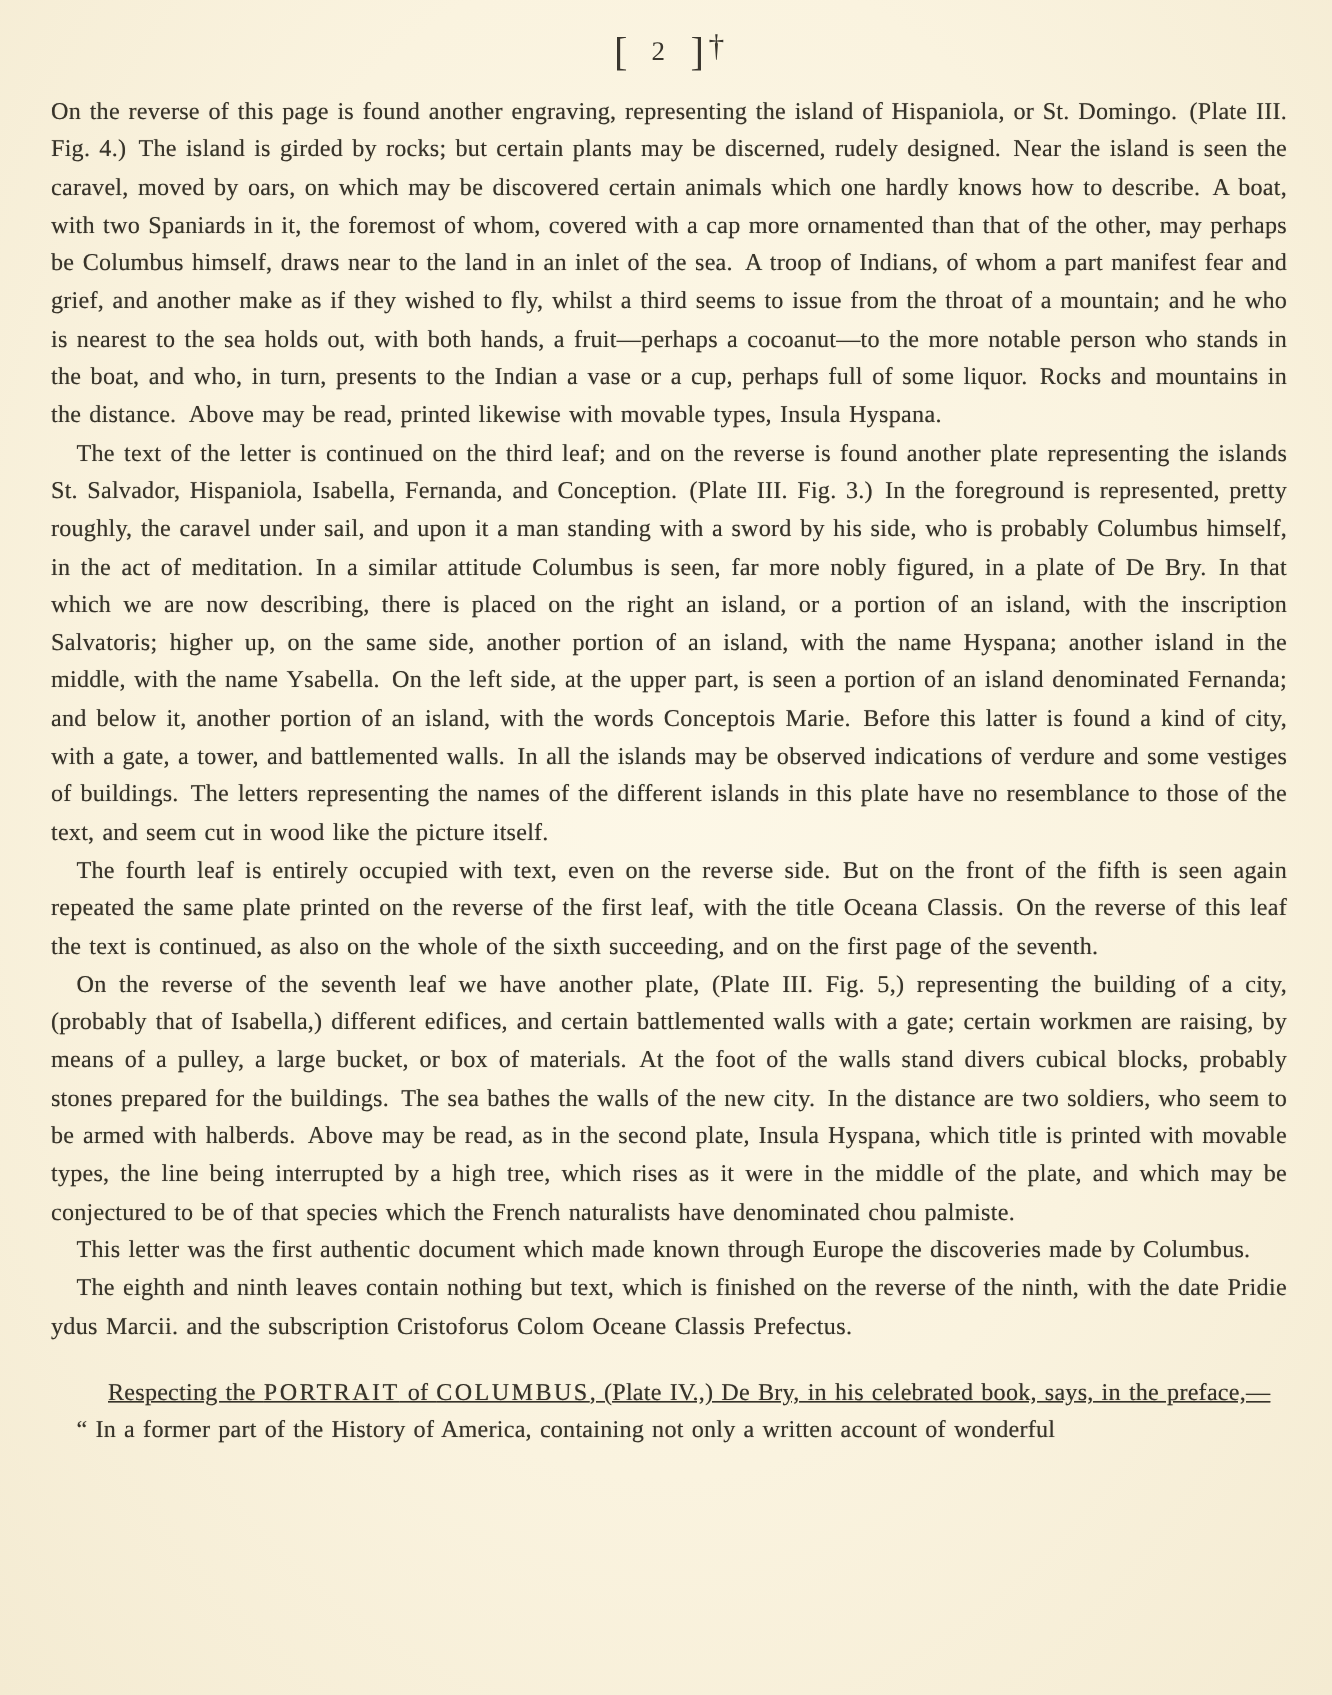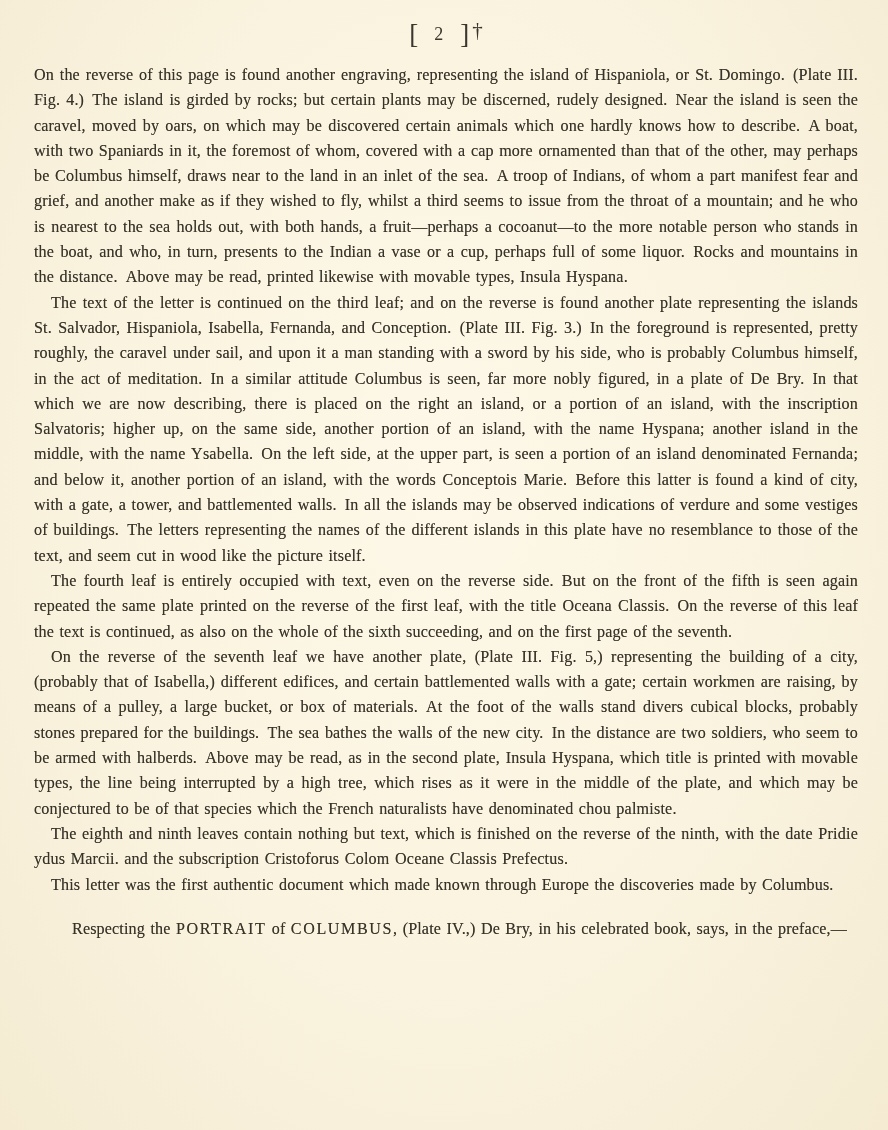--- a/index.html
+++ b/index.html
@@ -53,37 +53,38 @@
     word-spacing: 1.2px;
     color: #373329;
     text-shadow: 0 0 0.5px rgba(55, 51, 41, 0.55);
   }
   .page-body p {
     margin: 0;
     text-indent: 0;
   }
   .page-body p.indent-normal { text-indent: 17px; }
   .page-body p.indent-large  { text-indent: 38px; }
-  .page-body p.gap-before    { margin-top: 19px; }
+  .page-body p.gap-before    { margin-top: 19px; text-decoration: underline; }
   .page-body .it {
     letter-spacing: 0.2px;
   }
   .page-body .caps {
     letter-spacing: 1.6px;
   }
 </style>
 </head>
 <body>
 
 <div class="page">
   <div class="page-header">
     <span class="bracket">[</span><span class="pagenum">2</span><span class="bracket">]</span><span class="dagger">†</span>
   </div>
   <div class="page-body">
       <p class="indent-none"><span>On the reverse of this page is found another engraving, representing the island of Hispaniola, or St. Domingo. (Plate III. Fig. 4.) The island is girded by rocks; but certain plants may be discerned, rudely designed. Near the island is seen the caravel, moved by oars, on which may be discovered certain animals which one hardly knows how to describe. A boat, with two Spaniards in it, the foremost of whom, covered with a cap more ornamented than that of the other, may perhaps be Columbus himself, draws near to the land in an inlet of the sea. A troop of Indians, of whom a part manifest fear and grief, and another make as if they wished to fly, whilst a third seems to issue from the throat of a mountain; and he who is nearest to the sea holds out, with both hands, a fruit—perhaps a cocoanut—to the more notable person who stands in the boat, and who, in turn, presents to the Indian a vase or a cup, perhaps full of some liquor. Rocks and mountains in the distance. Above may be read, printed likewise with movable types, </span><span class="it">Insula Hyspana</span><span>.</span></p>
       <p class="indent-normal"><span>The text of the letter is continued on the third leaf; and on the reverse is found another plate representing the islands St. Salvador, Hispaniola, Isabella, Fernanda, and Conception. (Plate III. Fig. 3.) In the foreground is represented, pretty roughly, the caravel under sail, and upon it a man standing with a sword by his side, who is probably Columbus himself, in the act of meditation. In a similar attitude Columbus is seen, far more nobly figured, in a plate of De Bry. In that which we are now describing, there is placed on the right an island, or a portion of an island, with the inscription </span><span class="it">Salvatoris</span><span>; higher up, on the same side, another portion of an island, with the name </span><span class="it">Hyspana</span><span>; another island in the middle, with the name </span><span class="it">Ysabella</span><span>. On the left side, at the upper part, is seen a portion of an island denominated </span><span class="it">Fernanda</span><span>; and below it, another portion of an island, with the words </span><span class="it">Conceptois Marie</span><span>. Before this latter is found a kind of city, with a gate, a tower, and battlemented walls. In all the islands may be observed indications of verdure and some vestiges of buildings. The letters representing the names of the different islands in this plate have no resemblance to those of the text, and seem cut in wood like the picture itself.</span></p>
       <p class="indent-normal"><span>The fourth leaf is entirely occupied with text, even on the reverse side. But on the front of the fifth is seen again repeated the same plate printed on the reverse of the first leaf, with the title </span><span class="it">Oceana Classis</span><span>. On the reverse of this leaf the text is continued, as also on the whole of the sixth succeeding, and on the first page of the seventh.</span></p>
       <p class="indent-normal"><span>On the reverse of the seventh leaf we have another plate, (Plate III. Fig. 5,) representing the building of a city, (probably that of Isabella,) different edifices, and certain battlemented walls with a gate; certain workmen are raising, by means of a pulley, a large bucket, or box of materials. At the foot of the walls stand divers cubical blocks, probably stones prepared for the buildings. The sea bathes the walls of the new city. In the distance are two soldiers, who seem to be armed with halberds. Above may be read, as in the second plate, </span><span class="it">Insula Hyspana</span><span>, which title is printed with movable types, the line being interrupted by a high tree, which rises as it were in the middle of the plate, and which may be conjectured to be of that species which the French naturalists have denominated </span><span class="it">chou palmiste</span><span>.</span></p>
+      <p class="indent-normal"><span>This letter was the first authentic document which made known through Europe the discoveries made by Columbus.</span></p>
       <p class="indent-normal"><span>The eighth and ninth leaves contain nothing but text, which is finished on the reverse of the ninth, with the date </span><span class="it">Pridie ydus Marcii</span><span>. and the subscription </span><span class="it">Cristoforus Colom Oceane Classis Prefectus</span><span>.</span></p>
-      <p class="indent-normal"><span>This letter was the first authentic document which made known through Europe the discoveries made by Columbus.</span></p>
       <p class="indent-large gap-before"><span>Respecting the </span><span class="caps">PORTRAIT</span><span> of </span><span class="caps">COLUMBUS</span><span>, (Plate IV.,) De Bry, in his celebrated book, says, in the preface,—</span></p>
+      <p class="indent-normal"><span>“ In a former part of the History of America, containing not only a written account of wonderful</span></p>
     </div>
 </div>
 
 </body></html>

